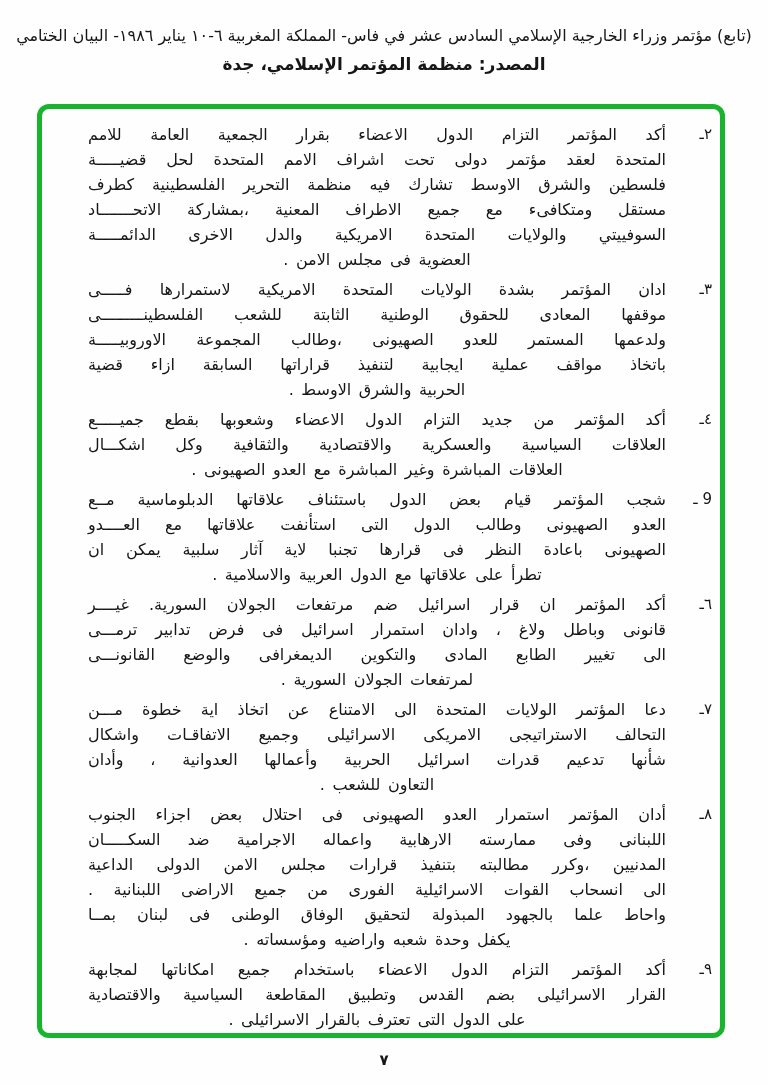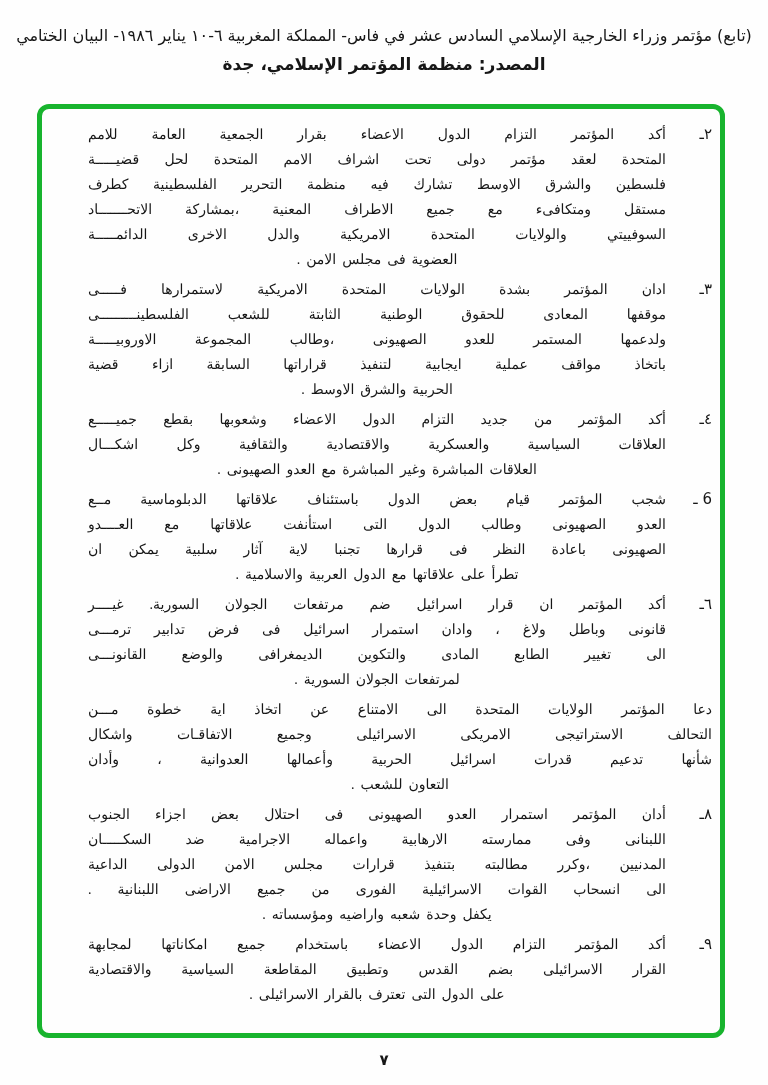--- a/index.html
+++ b/index.html
@@ -57,26 +57,25 @@
   }
   .item-number {
     flex: none;
     width: 46px;
     font-size: 15px;
     line-height: 25px;
     letter-spacing: 0;
   }
   .item-body { flex: 1 1 auto; min-width: 0; }
   .line {
-    font-size: 14px;
+    font-size: 16px;
     line-height: 25px;
     text-align: justify;
     text-align-last: justify;
     word-spacing: 2.5px;
-    font-family: Liberation Serif, serif;
   }
   .line.last {
     text-align: center;
     text-align-last: center;
   }
   .page-number {
     position: absolute;
     top: 1051px; left: 0; right: 0;
     text-align: center;
     font-size: 15px;
@@ -119,52 +118,54 @@
       </div>
       <div class="item">
         <div class="item-number">٤ـ</div>
         <div class="item-body">
           <div class="line">أكد المؤتمر من جديد التزام الدول الاعضاء وشعوبها بقطع جميـــــع</div>
           <div class="line">العلاقات السياسية والعسكرية والاقتصادية والثقافية وكل اشكـــال</div>
           <div class="line last">العلاقات المباشرة وغير المباشرة مع العدو الصهيونى .</div>
         </div>
       </div>
       <div class="item">
-        <div class="item-number">6 ـ</div>
+        <div class="item-number">9 ـ</div>
         <div class="item-body">
           <div class="line">شجب المؤتمر قيام بعض الدول باستئناف علاقاتها الدبلوماسية مــع</div>
           <div class="line">العدو الصهيونى وطالب الدول التى استأنفت علاقاتها مع العــــدو</div>
           <div class="line">الصهيونى باعادة النظر فى قرارها تجنبا لاية آثار سلبية يمكن ان</div>
           <div class="line last">تطرأ على علاقاتها مع الدول العربية والاسلامية .</div>
         </div>
       </div>
       <div class="item">
         <div class="item-number">٦ـ</div>
         <div class="item-body">
           <div class="line">أكد المؤتمر ان قرار اسرائيل ضم مرتفعات الجولان السورية. غيــــر</div>
           <div class="line">قانونى وباطل ولاغ ، وادان استمرار اسرائيل فى فرض تدابير ترمـــى</div>
           <div class="line">الى تغيير الطابع المادى والتكوين الديمغرافى والوضع القانونـــى</div>
           <div class="line last">لمرتفعات الجولان السورية .</div>
         </div>
       </div>
       <div class="item">
+        <div class="item-number">٧ـ</div>
         <div class="item-body">
           <div class="line">دعا المؤتمر الولايات المتحدة الى الامتناع عن اتخاذ اية خطوة مـــن</div>
           <div class="line">التحالف الاستراتيجى الامريكى الاسرائيلى وجميع الاتفاقـات واشكال</div>
           <div class="line">شأنها تدعيم قدرات اسرائيل الحربية وأعمالها العدوانية ، وأدان</div>
           <div class="line last">التعاون للشعب .</div>
         </div>
       </div>
       <div class="item">
         <div class="item-number">٨ـ</div>
         <div class="item-body">
           <div class="line">أدان المؤتمر استمرار العدو الصهيونى فى احتلال بعض اجزاء الجنوب</div>
           <div class="line">اللبنانى وفى ممارسته الارهابية واعماله الاجرامية ضد السكـــــان</div>
           <div class="line">المدنيين ،وكرر مطالبته بتنفيذ قرارات مجلس الامن الدولى الداعية</div>
           <div class="line">الى انسحاب القوات الاسرائيلية الفورى من جميع الاراضى اللبنانية .</div>
+          <div class="line">واحاط علما بالجهود المبذولة لتحقيق الوفاق الوطنى فى لبنان بمــا</div>
           <div class="line last">يكفل وحدة شعبه واراضيه ومؤسساته .</div>
         </div>
       </div>
       <div class="item">
         <div class="item-number">٩ـ</div>
         <div class="item-body">
           <div class="line">أكد المؤتمر التزام الدول الاعضاء باستخدام جميع امكاناتها لمجابهة</div>
           <div class="line">القرار الاسرائيلى بضم القدس وتطبيق المقاطعة السياسية والاقتصادية</div>
           <div class="line last">على الدول التى تعترف بالقرار الاسرائيلى .</div>
         </div>

